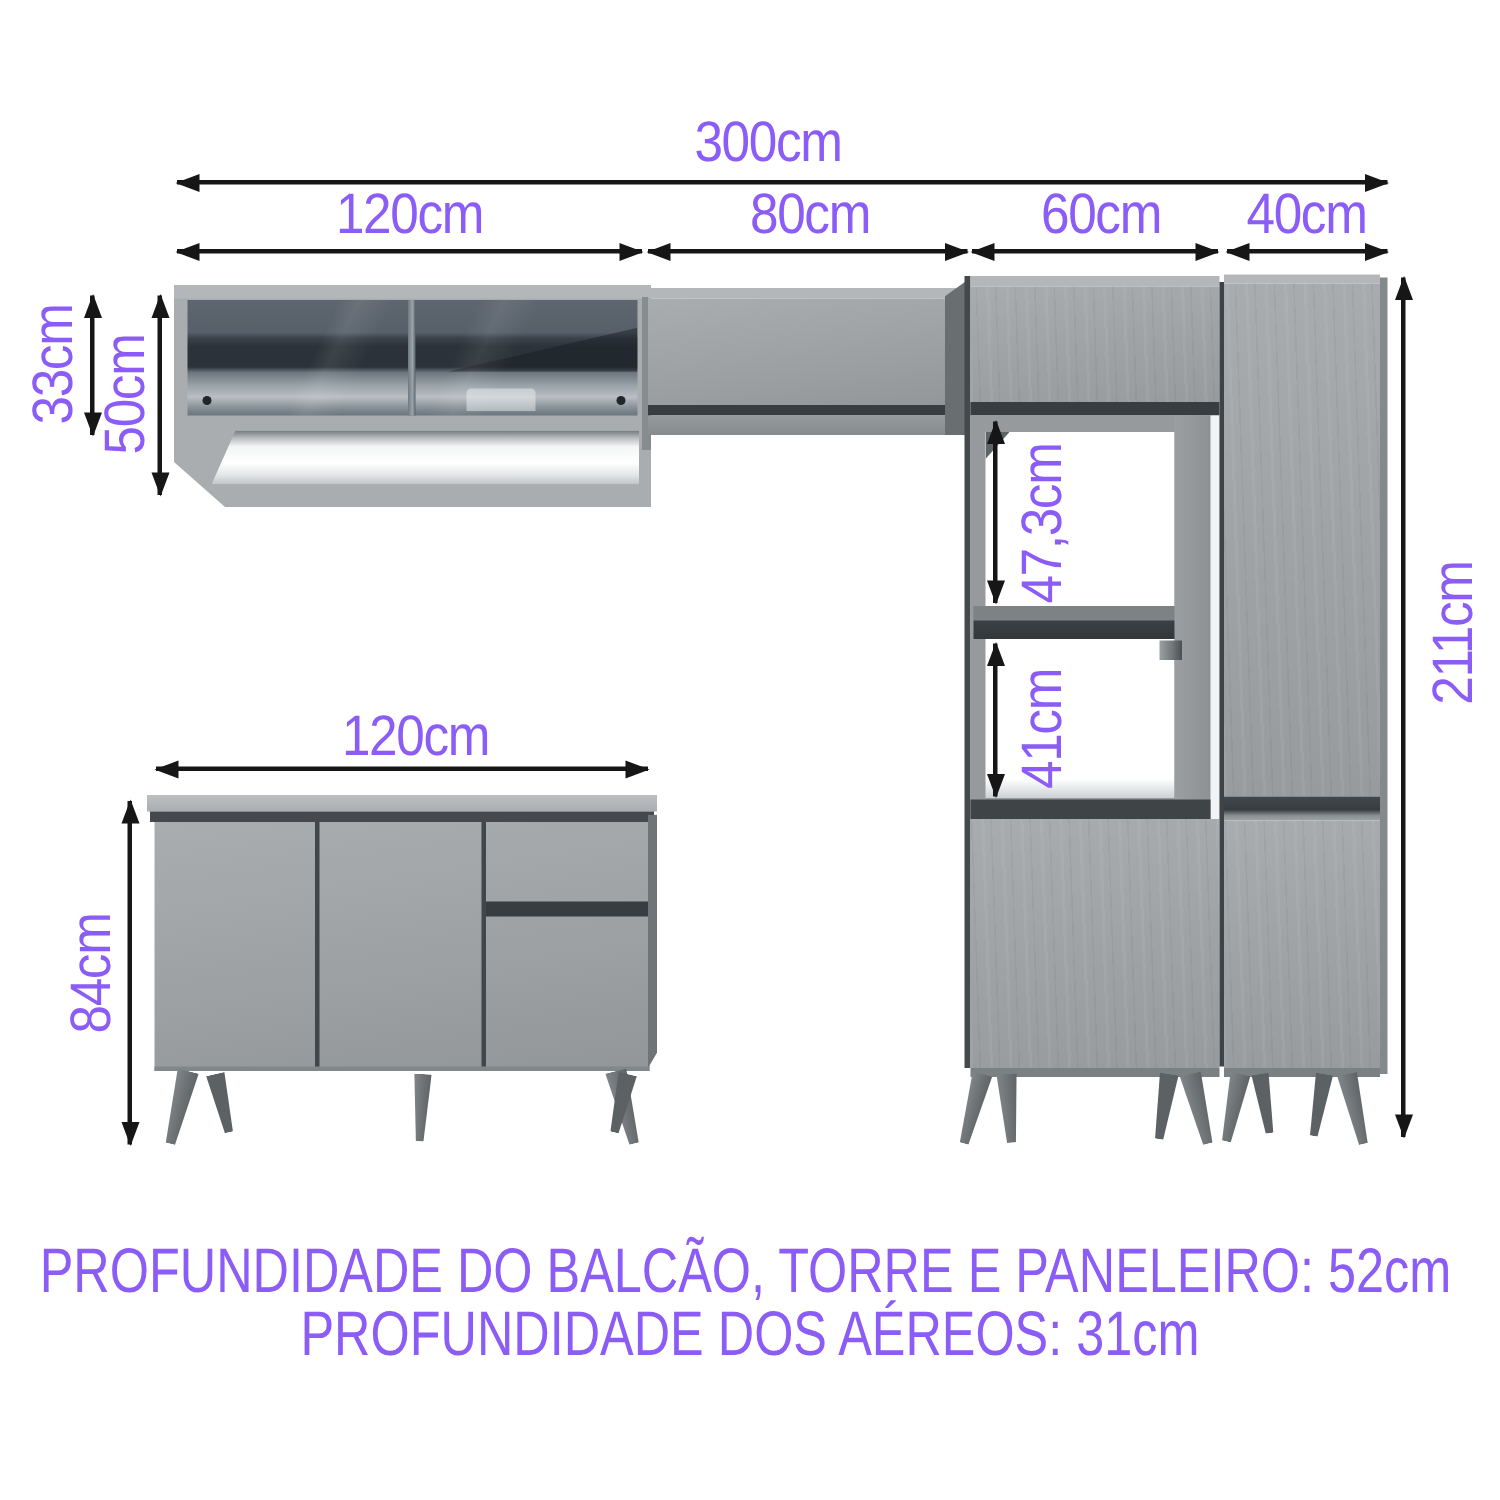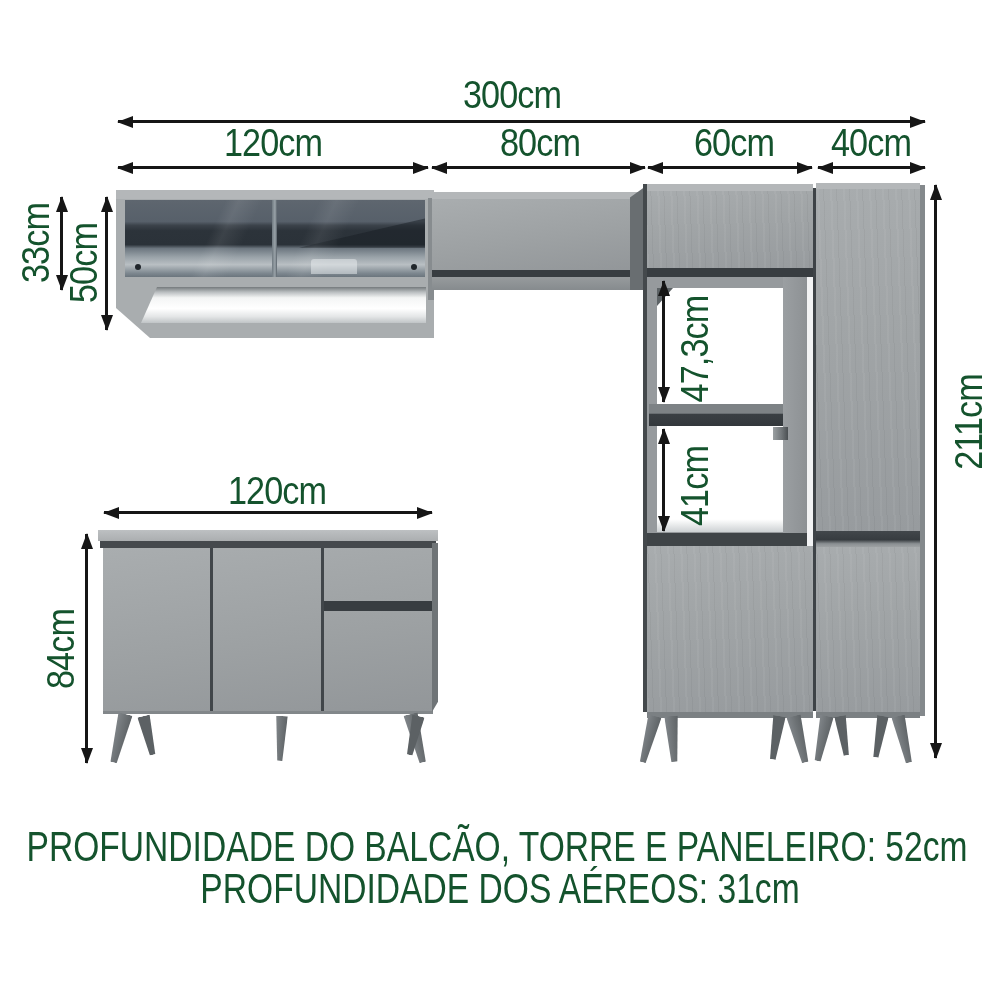--- a/index.html
+++ b/index.html
@@ -1,17 +1,17 @@
 <!DOCTYPE html>
 <html><head>
 <meta charset="utf-8">
 <style>
   html,body{margin:0;padding:0;background:#ffffff;}
   .canvas{position:relative;width:1000px;height:1000px;background:#fff;overflow:hidden;
-          font-family:"Liberation Sans","DejaVu Sans",sans-serif;color:#14532d;}
+          font-family:"Liberation Sans","DejaVu Sans",sans-serif;color:#8b5cf6;}
   .abs{position:absolute;}
 
   
   .dimh{position:absolute;height:3px;background:#161616;}
   .dimh::before,.dimh::after{content:"";position:absolute;top:50%;width:0;height:0;
     border-top:6px solid transparent;border-bottom:6px solid transparent;transform:translateY(-50%);}
   .dimh::before{left:-1px;border-right:16px solid #161616;}
   .dimh::after{right:-1px;border-left:16px solid #161616;}
   .dimv{position:absolute;width:3px;background:#161616;}
   .dimv::before,.dimv::after{content:"";position:absolute;left:50%;width:0;height:0;

